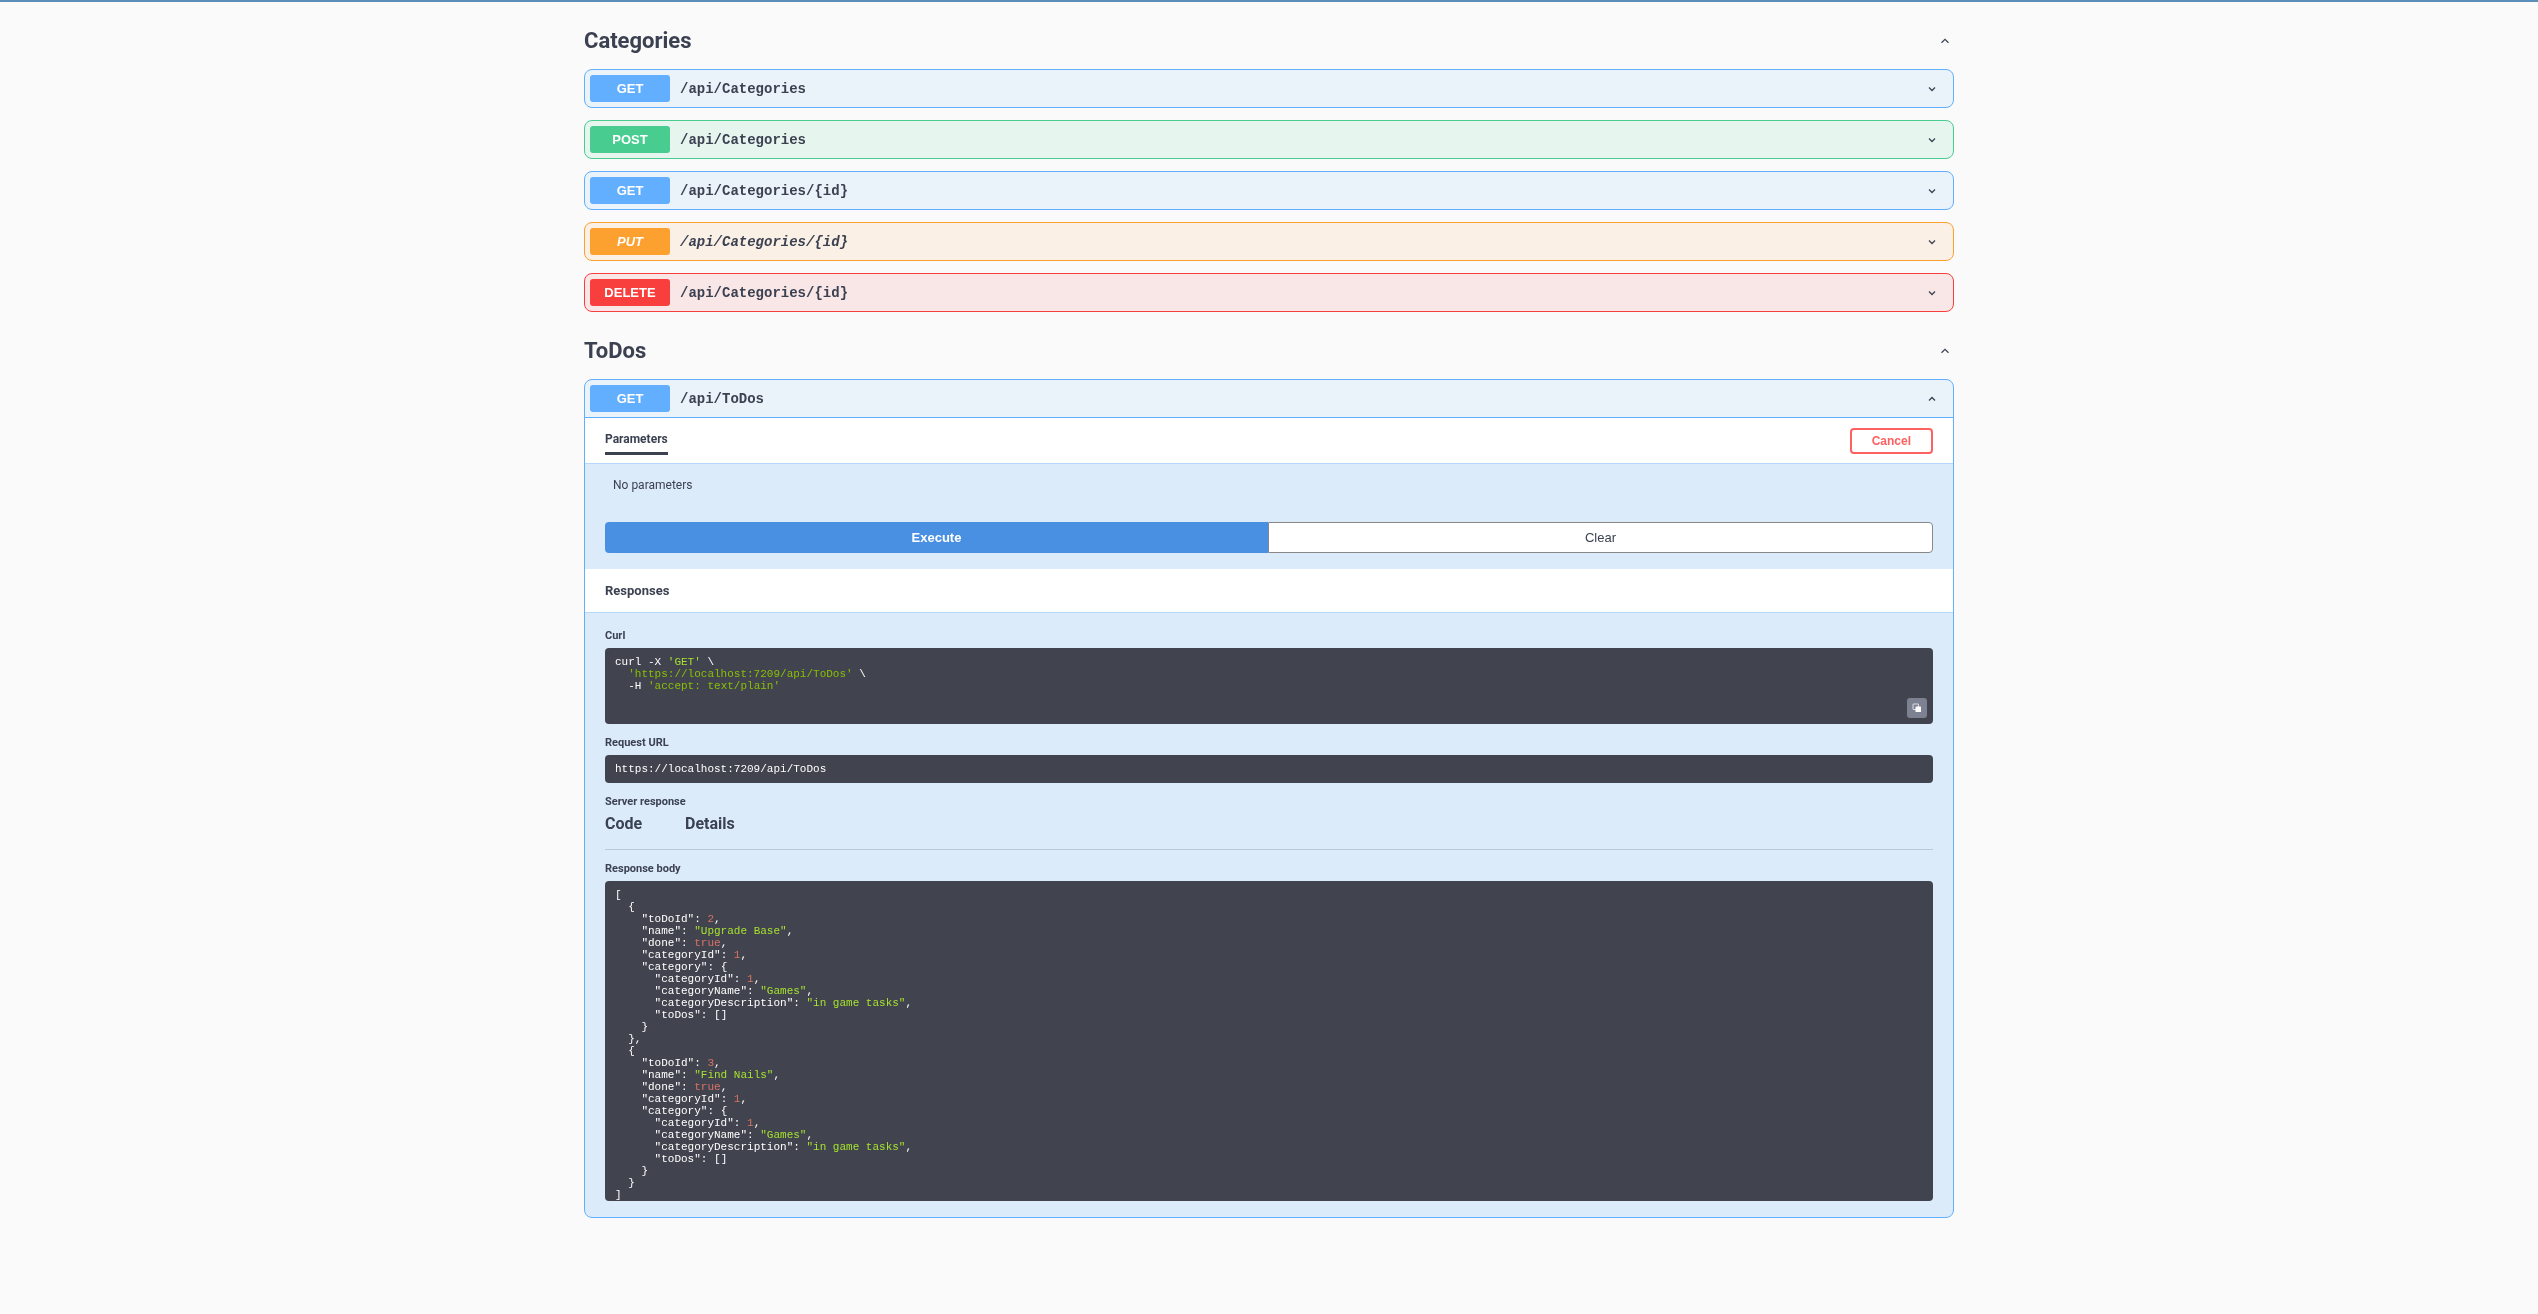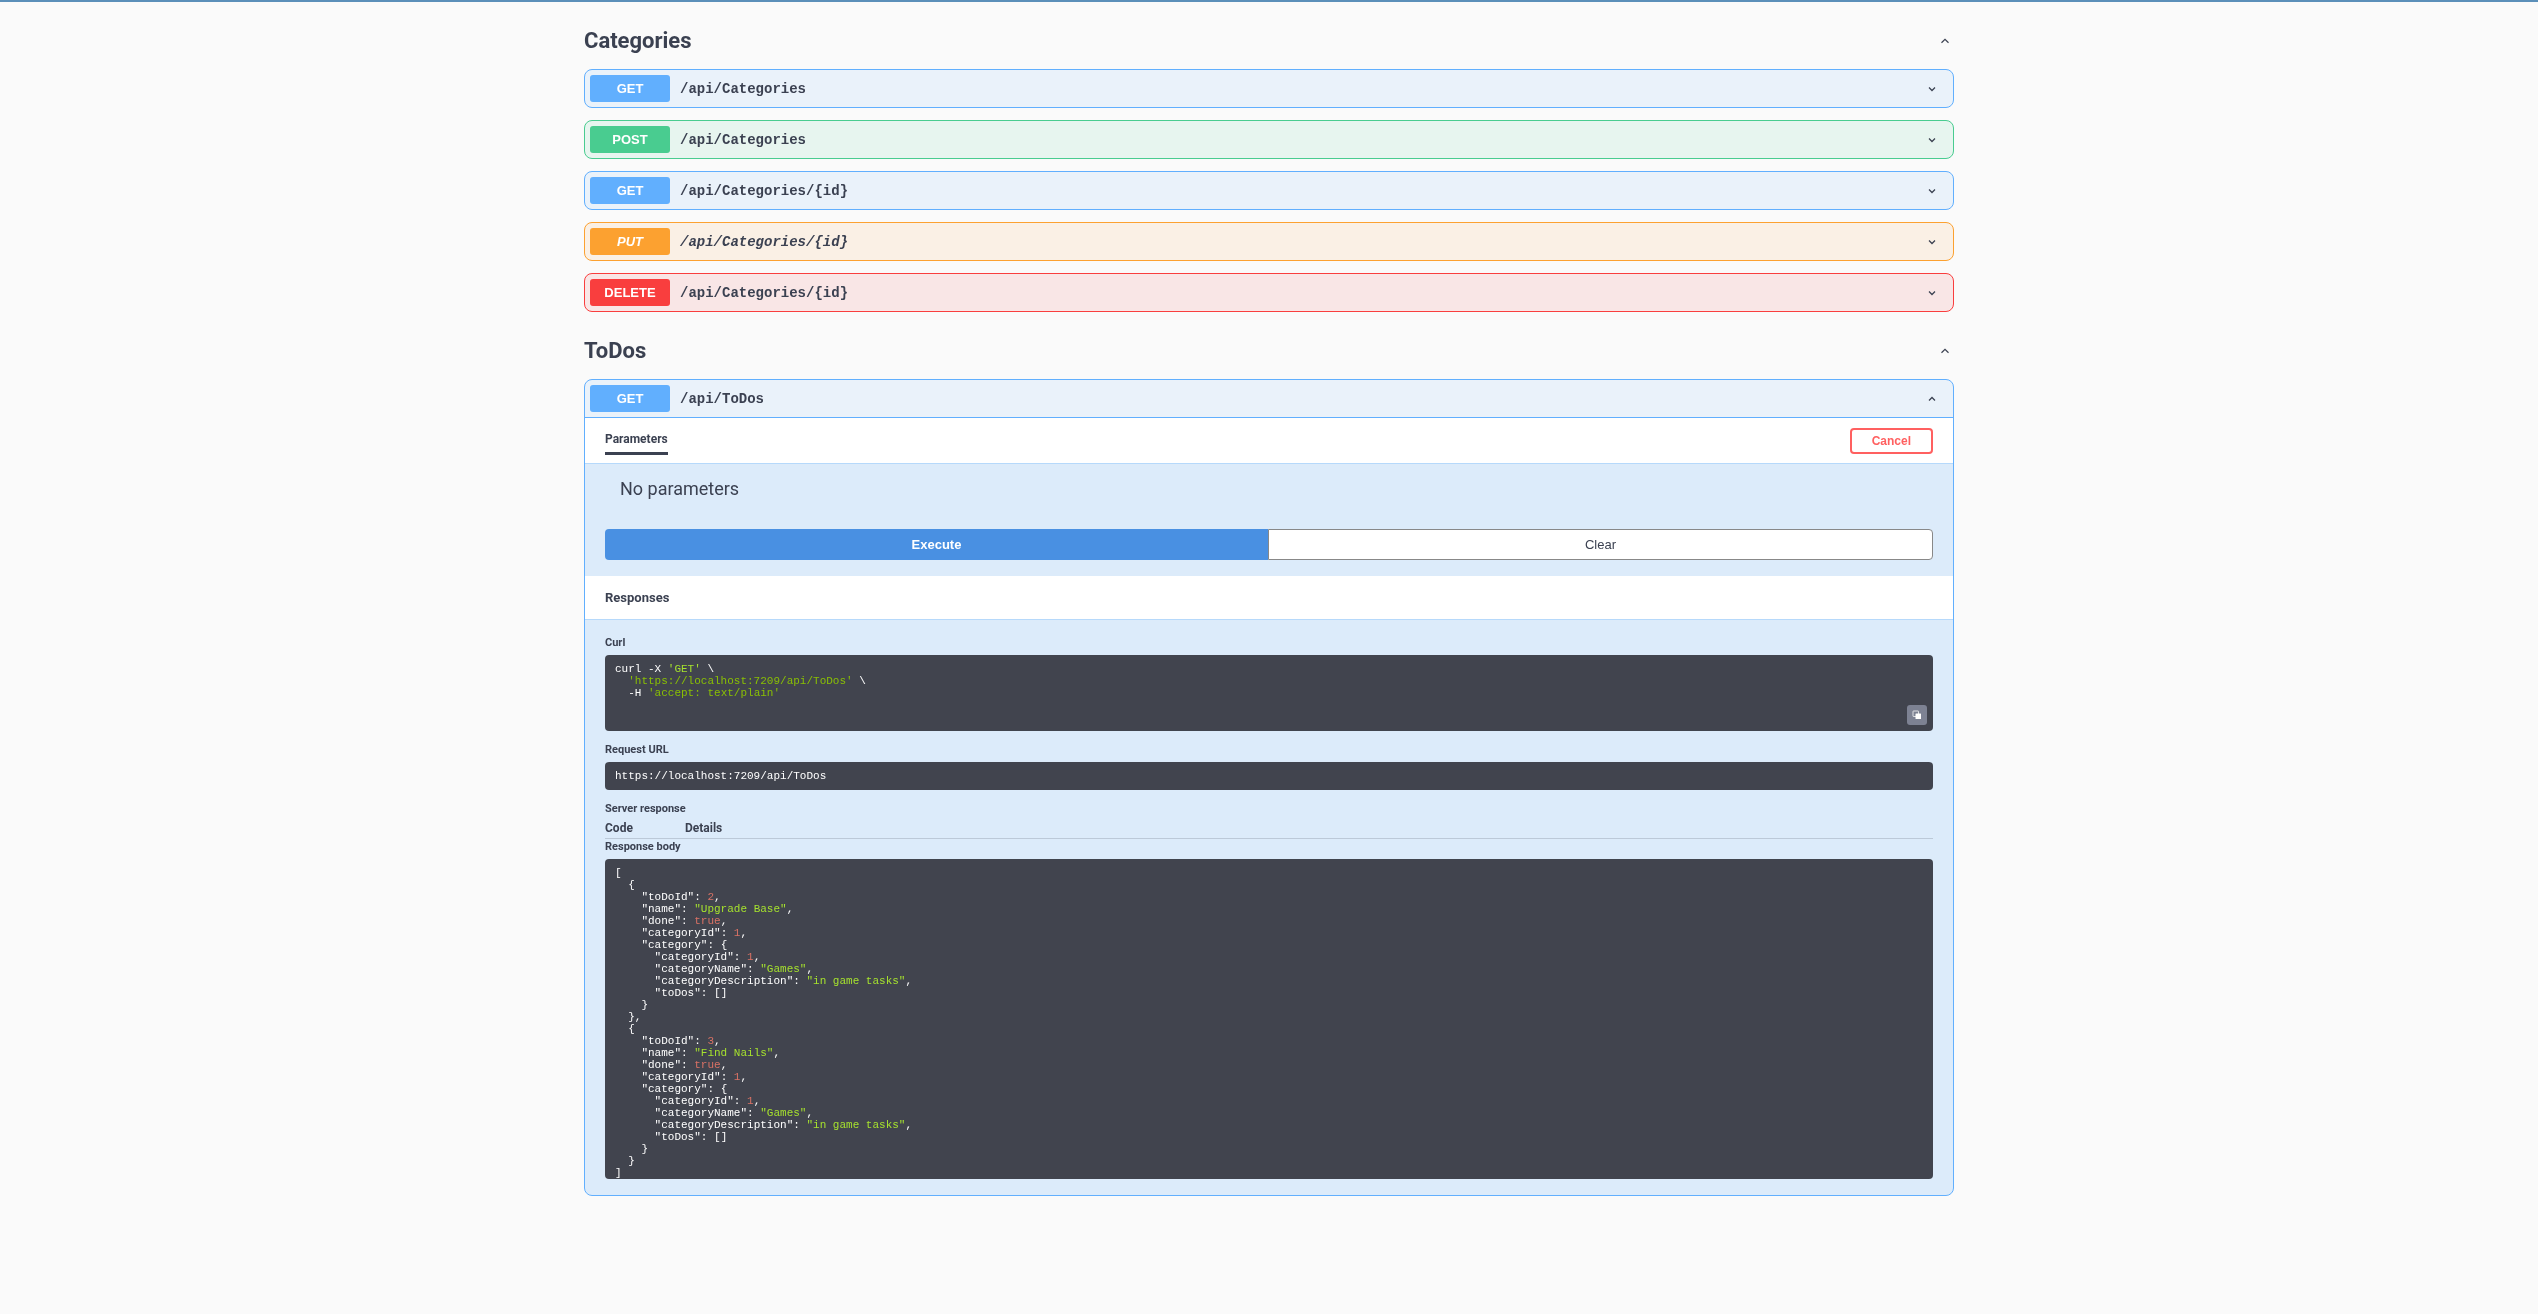--- a/index.html
+++ b/index.html
@@ -110,22 +110,22 @@
   font-weight: 700;
   padding: 4px 20px;
   border-radius: 4px;
   cursor: pointer;
 }
 .param-body {
   background: rgba(97,175,254,0.1);
   border-top: 1px solid rgba(97,175,254,0.3);
 }
 .no-params {
-  font-size: 18px;
-  padding: 14px 35px;
+  font-size: 12px;
+  padding: 14px 28px;
   color: #3b4151;
 }
 .exec-row {
   display: flex;
   padding: 16px 20px;
   gap: 0;
 }
 .btn-execute {
   flex: 1;
   background: #4990e2;
@@ -190,26 +190,26 @@
   border-radius: 3px;
   display: flex;
   align-items: center;
   justify-content: center;
   cursor: pointer;
 }
 .copy-btn svg { width: 12px; height: 12px; fill: #fff; }
 
 .resp-table-head {
   display: flex;
-  font-size: 12px;
+  font-size: 16px;
   font-weight: 700;
   color: #3b4151;
   border-bottom: 1px solid rgba(59,65,81,0.2);
-  padding-bottom: 3px;
-  margin-bottom: 1px;
+  padding-bottom: 16px;
+  margin-bottom: 12px;
 }
 .col-code { width: 80px; }
 .col-details { flex: 1; }
 .resp-row { display: flex; font-size: 12px; }
 .resp-code { width: 80px; font-weight: 600; }
 .resp-details { flex: 1; }
 .resp-body-label { font-size: 11px; font-weight: 700; margin-bottom: 6px; }
 .json-block {
   background: #41444e;
   color: #fff;

